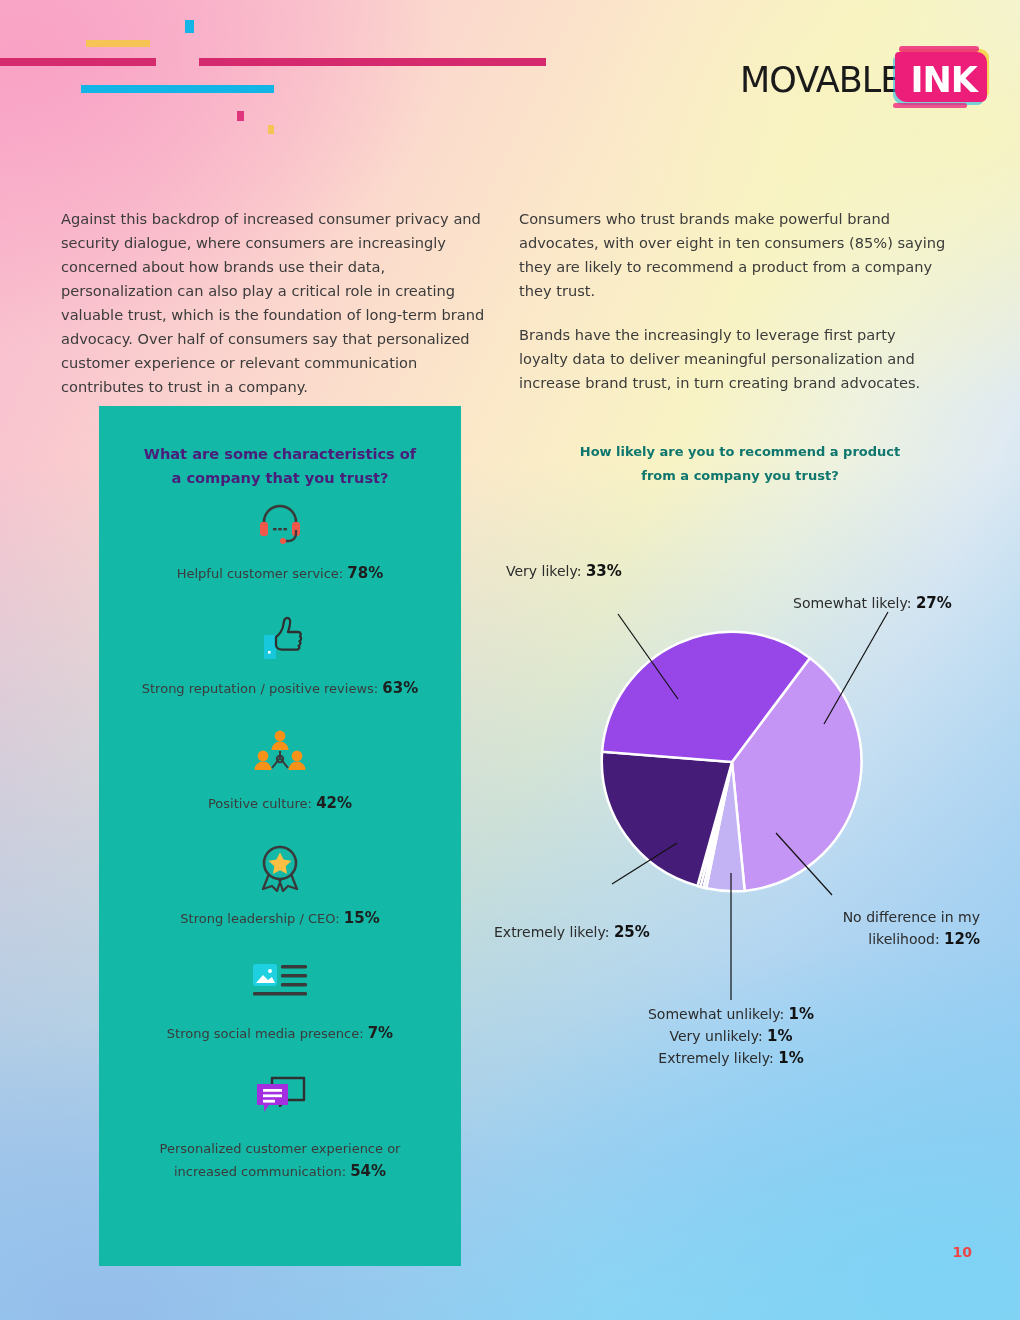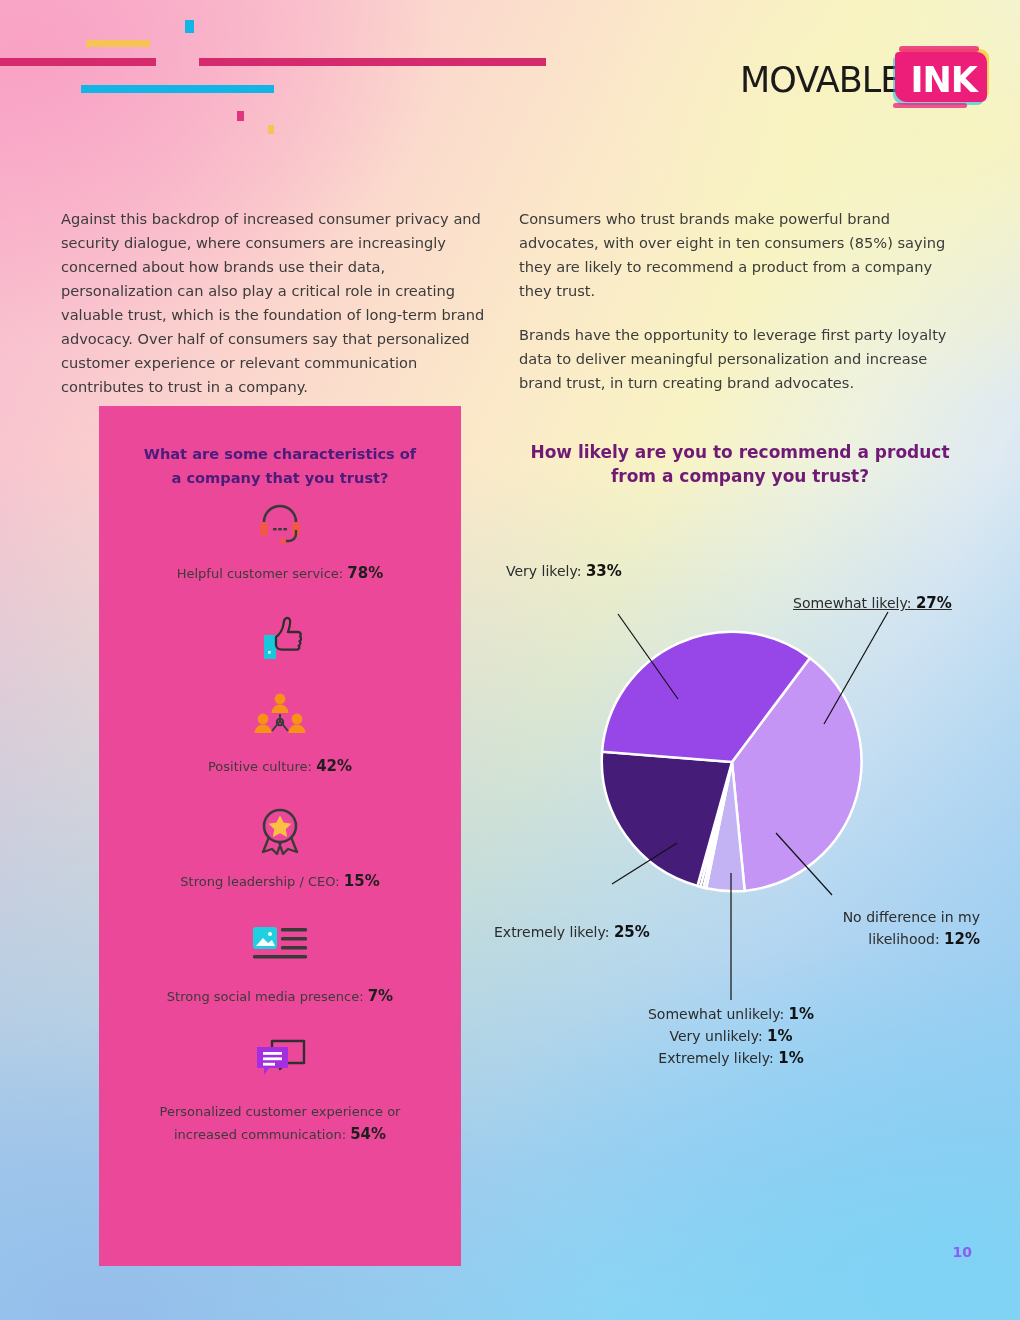--- a/index.html
+++ b/index.html
@@ -46,40 +46,40 @@
   .logo-ink{position:relative;font-weight:bold;font-size:35px;color:#fff;letter-spacing:-1px;
     padding:0 7px;line-height:1;}
 
   
   .para{position:absolute;color:#3b3b3b;font-size:14.6px;line-height:24px;}
   #para-left{left:61px;top:192px;width:432px;}
   #para-right-1{left:519px;top:192px;width:430px;}
   #para-right-2{left:519px;top:308px;width:430px;}
 
   
-  #card{position:absolute;left:99px;top:406px;width:362px;height:860px;background:#ec4899;}
+  #card{position:absolute;left:99px;top:406px;width:362px;height:860px;background:#14b8a6;}
   .card-title{position:absolute;left:0;top:36px;width:100%;text-align:center;
     color:#4a1d7a;font-weight:bold;font-size:14.6px;line-height:24px;}
   #char-list{position:absolute;left:0;top:90px;width:100%;}
   .char-item{width:100%;text-align:center;margin-bottom:26px;}
   .char-icon{height:52px;display:flex;align-items:center;justify-content:center;margin-bottom:14px;}
   .char-label{font-size:13px;color:#3b3b3b;line-height:23px;padding:0 18px;}
   .char-label b{font-size:15px;color:#1e1e1e;}
 
   
   .chart-title{position:absolute;left:500px;top:440px;width:480px;text-align:center;
-    color:#701a75;font-weight:bold;font-size:17px;line-height:24px;}
+    color:#0f766e;font-weight:bold;font-size:13px;line-height:24px;}
   #pie-wrap{position:absolute;left:596px;top:626px;width:272px;height:272px;}
   #pie{width:100%;height:100%;display:block;}
   .plabel{position:absolute;font-size:14px;color:#2b2b2b;line-height:22px;white-space:nowrap;}
   .plabel b{font-size:15px;color:#111;}
   .plabel.multi{white-space:normal;text-align:right;}
   .plabel.center{white-space:normal;text-align:center;}
 
-  #page-num{position:absolute;right:48px;top:1244px;font-weight:bold;font-size:14px;color:#8b5cf6;}
+  #page-num{position:absolute;right:48px;top:1244px;font-weight:bold;font-size:14px;color:#ef4444;}
 </style>
 </head>
 <body>
 
 <div id="bg"></div>
 <div id="bg2"></div>
 
 <div class="deco d-cyan-sq"></div>
 <div class="deco d-yellow-bar"></div>
 <div class="deco d-mag-1"></div>
@@ -92,21 +92,21 @@
 <div id="logo">
   <span class="logo-word">MOVABLE</span>
   <span class="logo-ink-wrap">
     <span class="logo-brush"></span>
     <span class="logo-ink">INK</span>
   </span>
 </div>
 
 <p class="para" id="para-left">Against this backdrop of increased consumer privacy and security dialogue, where consumers are increasingly concerned about how brands use their data, personalization can also play a critical role in creating valuable trust, which is the foundation of long-term brand advocacy. Over half of consumers say that personalized customer experience or relevant communication contributes to trust in a company.</p>
 <p class="para" id="para-right-1">Consumers who trust brands make powerful brand advocates, with over eight in ten consumers (85%) saying they are likely to recommend a product from a company they trust.</p>
-<p class="para" id="para-right-2">Brands have the opportunity to leverage first party loyalty data to deliver meaningful personalization and increase brand trust, in turn creating brand advocates.</p>
+<p class="para" id="para-right-2">Brands have the increasingly to leverage first party loyalty data to deliver meaningful personalization and increase brand trust, in turn creating brand advocates.</p>
 
 <div id="card">
   <div class="card-title">
     <div>What are some characteristics of</div>
     <div>a company that you trust?</div>
   </div>
 
   <div id="char-list">
 
 
@@ -129,20 +129,21 @@
     </div>
 
     <div class="char-item">
       <div class="char-icon">
         <svg width="52" height="48" viewBox="0 0 52 48">
           <rect x="10" y="22" width="12" height="24" fill="#17c8dd"></rect>
           <rect x="14" y="38" width="2.6" height="2.6" fill="#fff"></rect>
           <path d="M22 24 C25 22 29 17 29.5 11 C30 5 33 4 35 5.5 C37 7 36 13 34 19 L44 19 C46.6 19 47.6 21.6 46 23.4 C47.6 24.4 47.4 27.2 45.4 28.2 C47 29.4 46.6 32 44.6 32.8 C46 34 45.4 36.6 43 36.6 L28 36.6 C25 36.6 22 35 22 32 Z" fill="none" stroke="#2f2f2f" stroke-width="2.3" stroke-linejoin="round"></path>
         </svg>
       </div>
+      <div class="char-label"><span>Strong reputation / positive reviews: </span><b>63%</b></div>
     </div>
 
     <div class="char-item">
       <div class="char-icon">
         <svg width="54" height="48" viewBox="0 0 54 48">
           <g fill="#f79117">
             <circle cx="27" cy="8" r="5.4"></circle>
               <path d="M18.5 22 a8.5 8.5 0 0 1 17 0 Z"></path>
             <circle cx="10" cy="28" r="5.4"></circle>
               <path d="M1.5 42 a8.5 8.5 0 0 1 17 0 Z"></path>
@@ -238,21 +239,21 @@
   <g stroke="#111" stroke-width="1.2" fill="none">
     <line x1="618" y1="614" x2="678" y2="699"></line>
     <line x1="888" y1="612" x2="824" y2="724"></line>
     <line x1="612" y1="884" x2="677" y2="843"></line>
     <line x1="832" y1="895" x2="776" y2="833"></line>
     <line x1="731" y1="1000" x2="731" y2="873"></line>
   </g>
 </svg>
 
 <div class="plabel" style="left:506px;top:560px;text-align:center;"><span>Very likely: </span><b>33%</b></div>
-<div class="plabel" style="left:793px;top:592px;text-decoration:underline;"><span>Somewhat likely: </span><b>27%</b></div>
+<div class="plabel" style="left:793px;top:592px;"><span>Somewhat likely: </span><b>27%</b></div>
 <div class="plabel multi" style="left:800px;top:906px;width:180px;">
   <span>No difference in my</span><br><span>likelihood: </span><b>12%</b>
 </div>
 <div class="plabel" style="left:494px;top:921px;"><span>Extremely likely: </span><b>25%</b></div>
 <div class="plabel center" style="left:591px;top:1003px;width:280px;">
   <div><span>Somewhat unlikely: </span><b>1%</b></div>
   <div><span>Very unlikely: </span><b>1%</b></div>
   <div><span>Extremely likely: </span><b>1%</b></div>
 </div>
 

